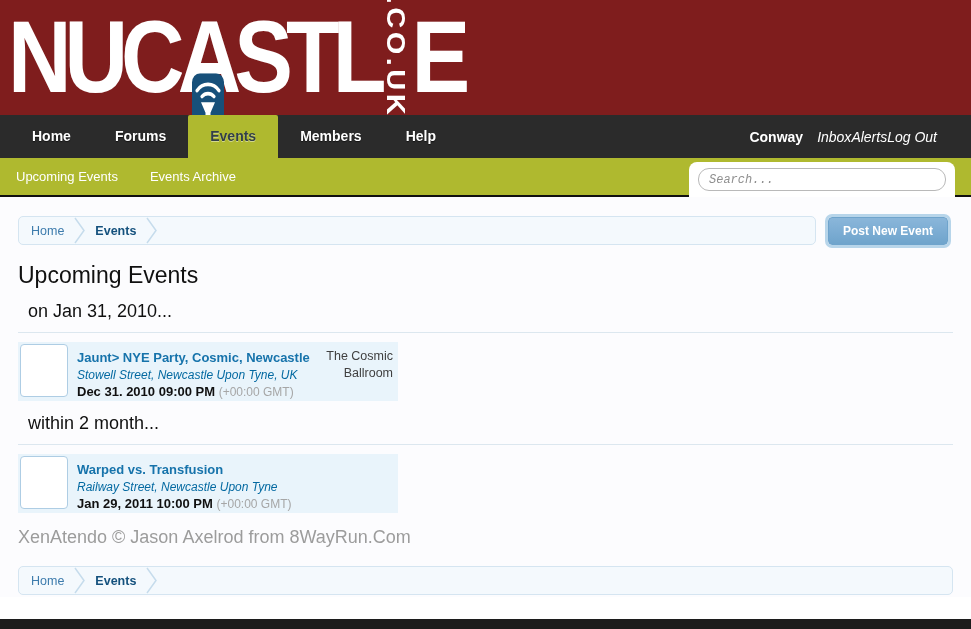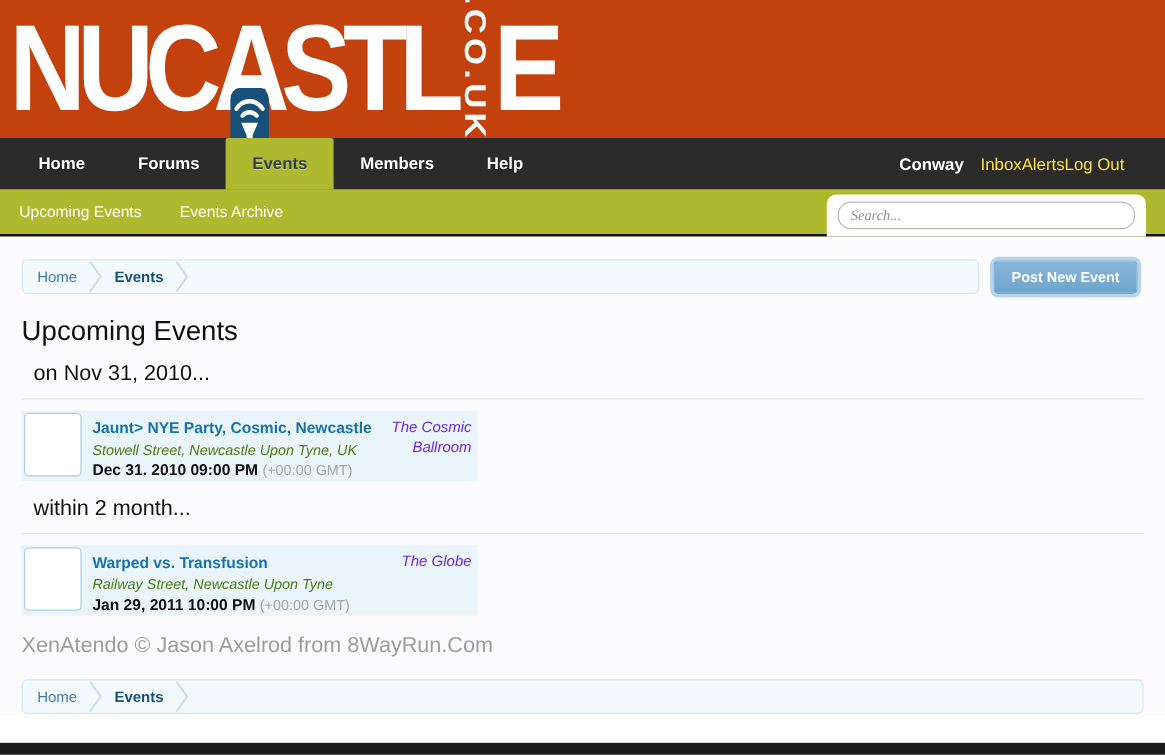--- a/index.html
+++ b/index.html
@@ -8,21 +8,21 @@
     font-family: "Liberation Sans", sans-serif;
     background: #ffffff;
     color: #141414;
     width: 971px;
     height: 629px;
     overflow: hidden;
   }
   
   .site-header {
     height: 115px;
-    background: #c2410c;
+    background: #7f1d1d;
     position: relative;
     overflow: hidden;
   }
   .logo-mark {
     position: absolute;
     left: 8px; top: 6px;
     height: 102px;
     display: flex;
     align-items: center;
     color: #fff;
@@ -81,21 +81,21 @@
     border-radius: 2px 2px 0 0;
   }
   .nav-right {
     margin-left: auto;
     display: flex;
     align-items: center;
     padding-right: 34px;
     color: #fff;
   }
   .nav-user { font-weight: bold; margin-right: 14px; cursor: pointer; color:#fff; }
-  .nav-link { cursor: pointer; color: #fde047; }
+  .nav-link { cursor: pointer; color: #ffffff; font-style: italic; }
   
   .subnav {
     height: 39px;
     background: #AFB92F;
     border-bottom: 2px solid #101010;
     display: flex;
     align-items: stretch;
     position: relative;
   }
   .subnav-item {
@@ -114,21 +114,21 @@
     display: flex;
     align-items: center;
     padding: 0 9px;
   }
   .search-input {
     width: 100%;
     height: 23px;
     border: 1px solid #b9b9b9;
     border-radius: 11px;
     padding: 0 10px;
-    font-family: Liberation Serif, serif;
+    font-family: Liberation Mono, monospace;
     font-size: 12px;
     font-style: italic;
     color: #444;
     outline: none;
   }
   .search-input::placeholder { color: #8f8f8f; font-style: italic; }
   
   .content {
     background: #FCFCFE;
     padding: 19px 18px 0 18px;
@@ -194,29 +194,28 @@
   }
   .event-body { flex: 1; padding-top: 4px; }
   .event-title {
     color: #1673AB;
     font-weight: bold;
     font-size: 13px;
     text-decoration: none;
     cursor: pointer;
     display: inline-block;
   }
-  .event-addr { font-style: italic; font-size: 12px; color: #4d7c0f; margin-top: 2px; }
+  .event-addr { font-style: italic; font-size: 12px; color: #0369a1; margin-top: 2px; }
   .event-when { font-size: 13px; font-weight: bold; color: #101010; margin-top: 2px; }
   .event-tz { color: #A6A6A6; font-weight: normal; font-size: 12px; }
   .event-venue {
     width: 84px;
     text-align: right;
-    font-style: italic;
     font-size: 12.5px;
-    color: #6d28d9;
+    color: #404040;
     padding: 4px 3px 0 0;
     flex: none;
     line-height: 1.35;
   }
   .credit {
     text-align: left;
     color: #9C9C9C;
     font-size: 18px;
     margin: 14px 0 18px 0;
   }
@@ -293,42 +292,41 @@
           <svg width="11" height="27" viewBox="0 0 11 27">
             <path d="M1 1 L10 13.5 L1 26" stroke="#C6DCEC" stroke-width="1.5" fill="none"></path>
           </svg>
         </span>
     </div>
     <button class="btn-post">Post New Event</button>
   </div>
 
   <h1 class="page-title">Upcoming Events</h1>
 
-  <h2 class="group-heading">on Nov 31, 2010...</h2>
+  <h2 class="group-heading">on Jan 31, 2010...</h2>
   <hr class="sep">
   <div class="event-card">
     <div class="event-thumb"></div>
     <div class="event-body">
       <a class="event-title">Jaunt&gt; NYE Party, Cosmic, Newcastle</a>
       <div class="event-addr">Stowell Street, Newcastle Upon Tyne, UK</div>
       <div class="event-when"><span>Dec 31. 2010 09:00 PM</span> <span class="event-tz">(+00:00 GMT)</span></div>
     </div>
     <div class="event-venue">The Cosmic Ballroom</div>
   </div>
 
   <h2 class="group-heading">within 2 month...</h2>
   <hr class="sep">
   <div class="event-card">
     <div class="event-thumb"></div>
     <div class="event-body">
       <a class="event-title">Warped vs. Transfusion</a>
       <div class="event-addr">Railway Street, Newcastle Upon Tyne</div>
       <div class="event-when"><span>Jan 29, 2011 10:00 PM</span> <span class="event-tz">(+00:00 GMT)</span></div>
     </div>
-    <div class="event-venue">The Globe</div>
   </div>
 
   <div class="credit">XenAtendo © Jason Axelrod from 8WayRun.Com</div>
 
   <div class="crumb-row">
     <div class="crumbs bottom">
       <span class="crumb-link">Home</span>
       <span class="crumb-sep">
           <svg width="11" height="27" viewBox="0 0 11 27">
             <path d="M1 1 L10 13.5 L1 26" stroke="#C6DCEC" stroke-width="1.5" fill="none"></path>

